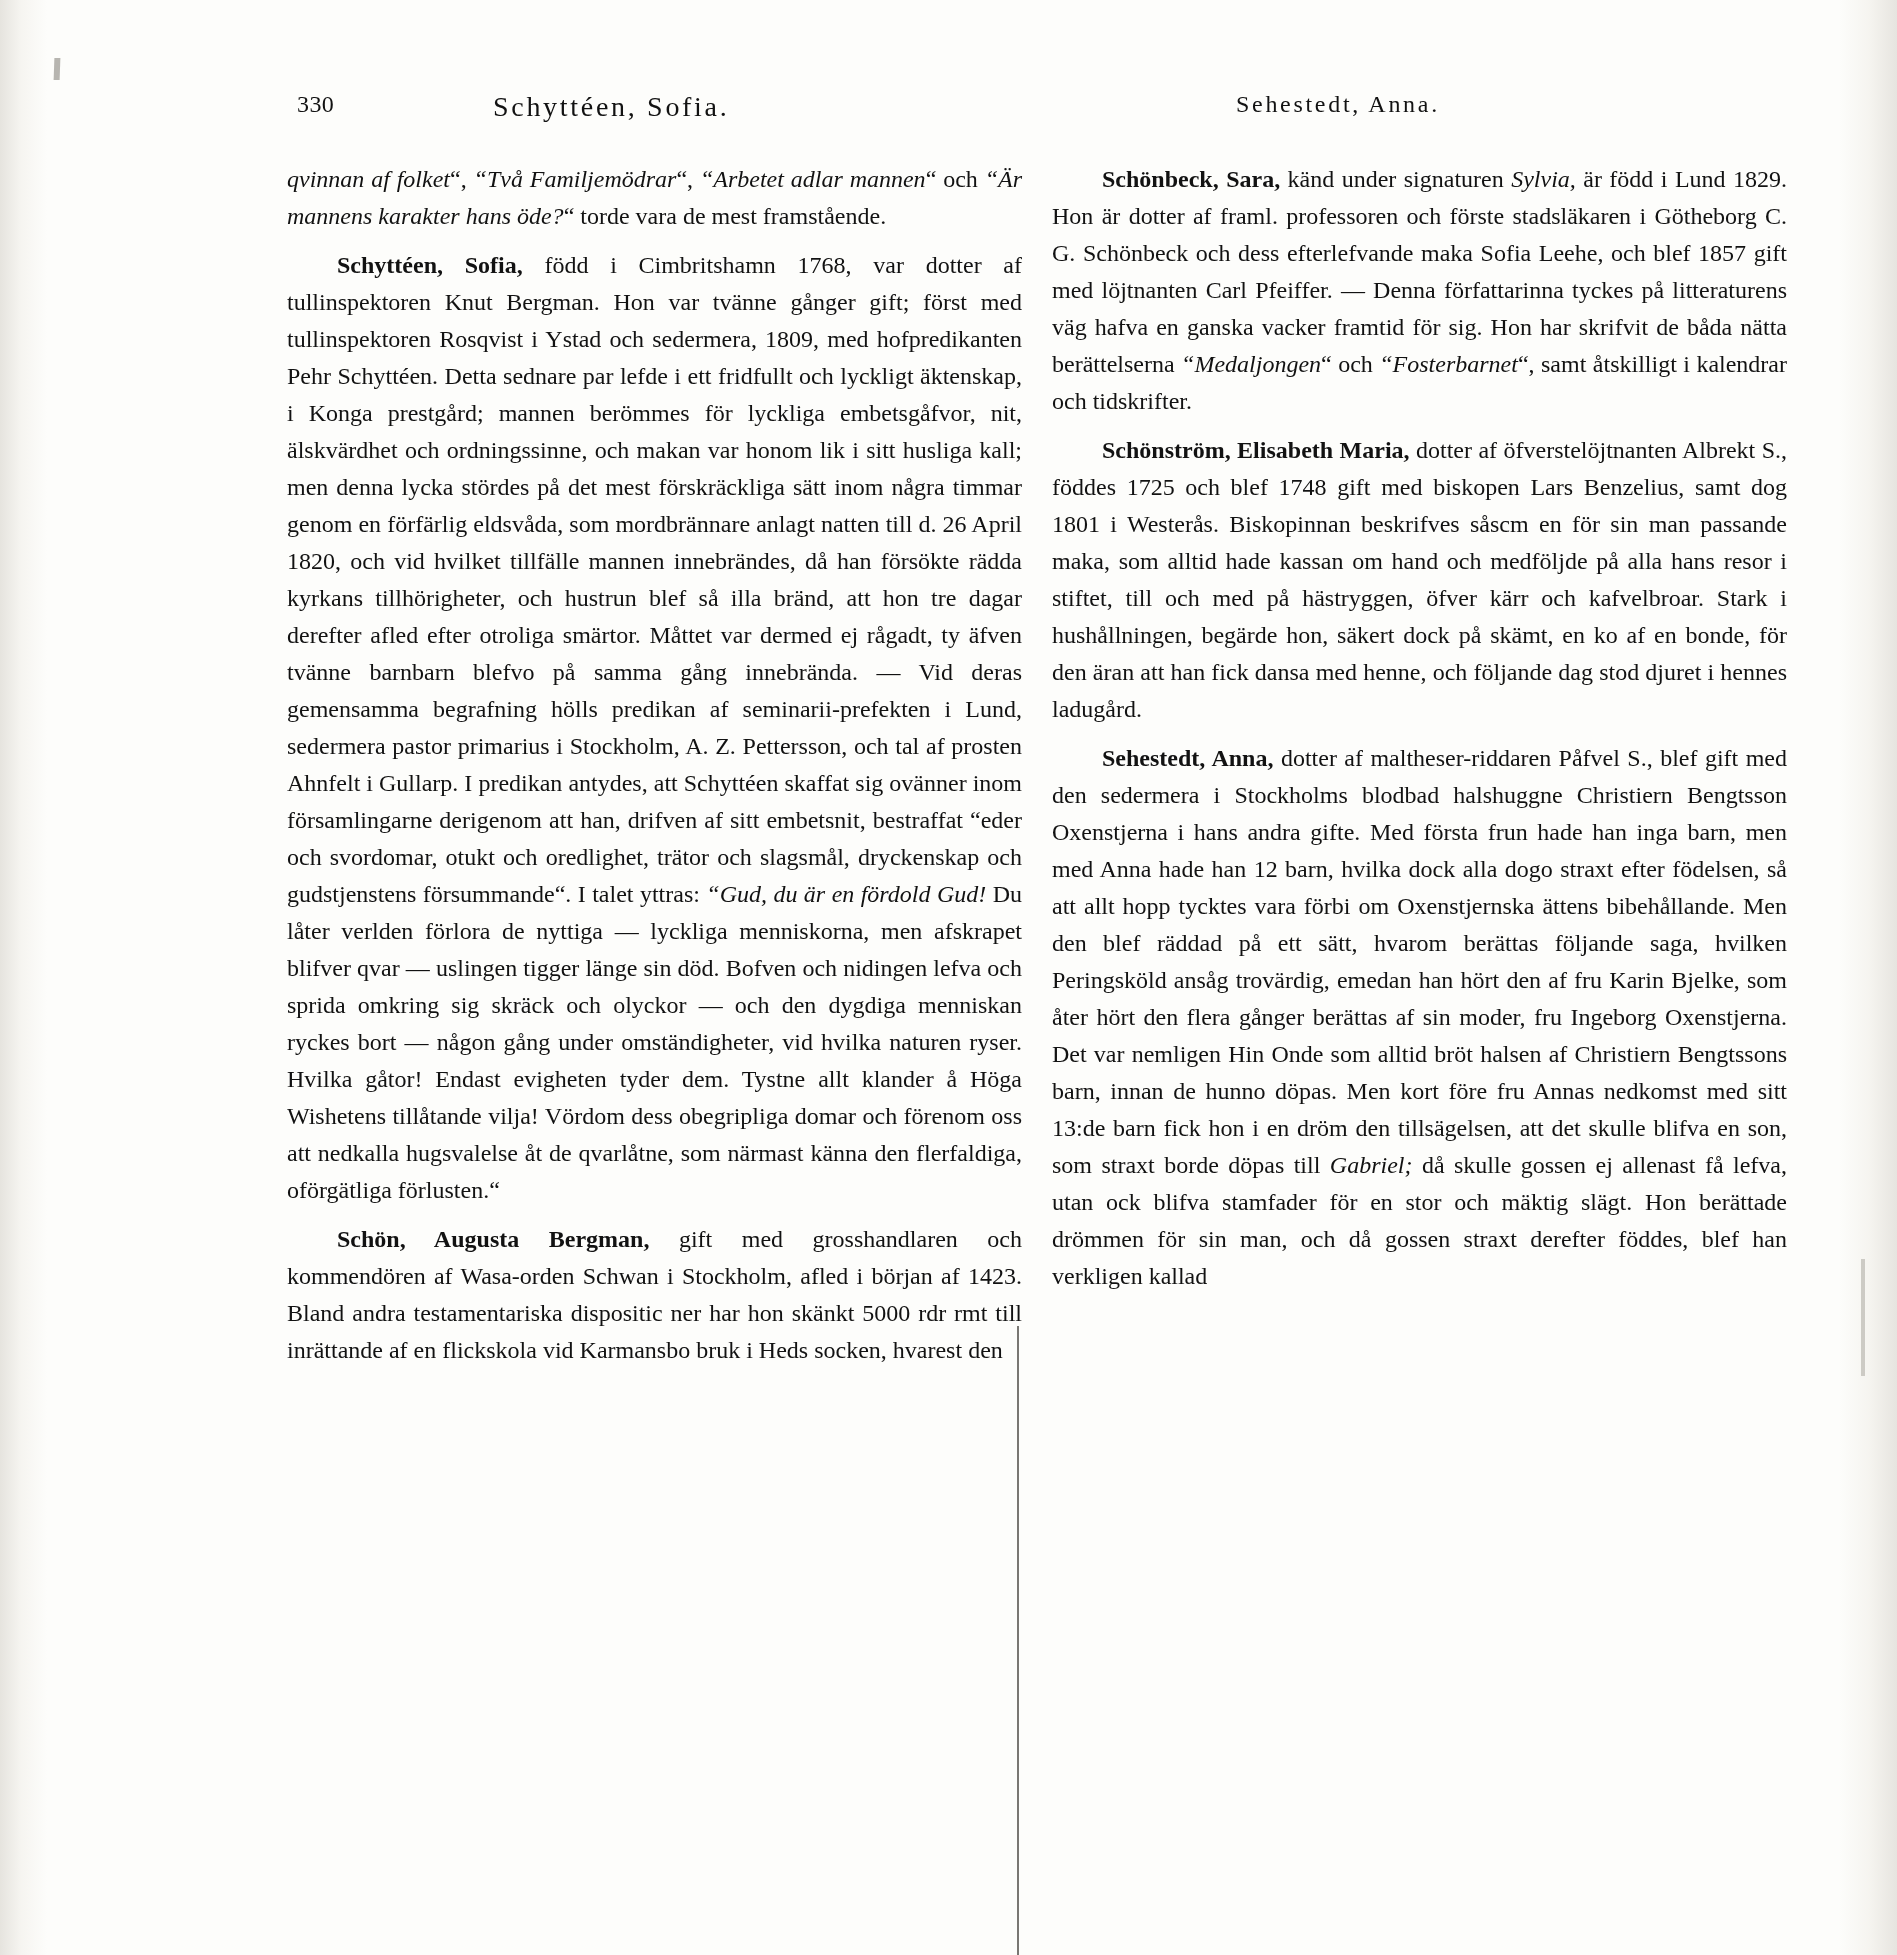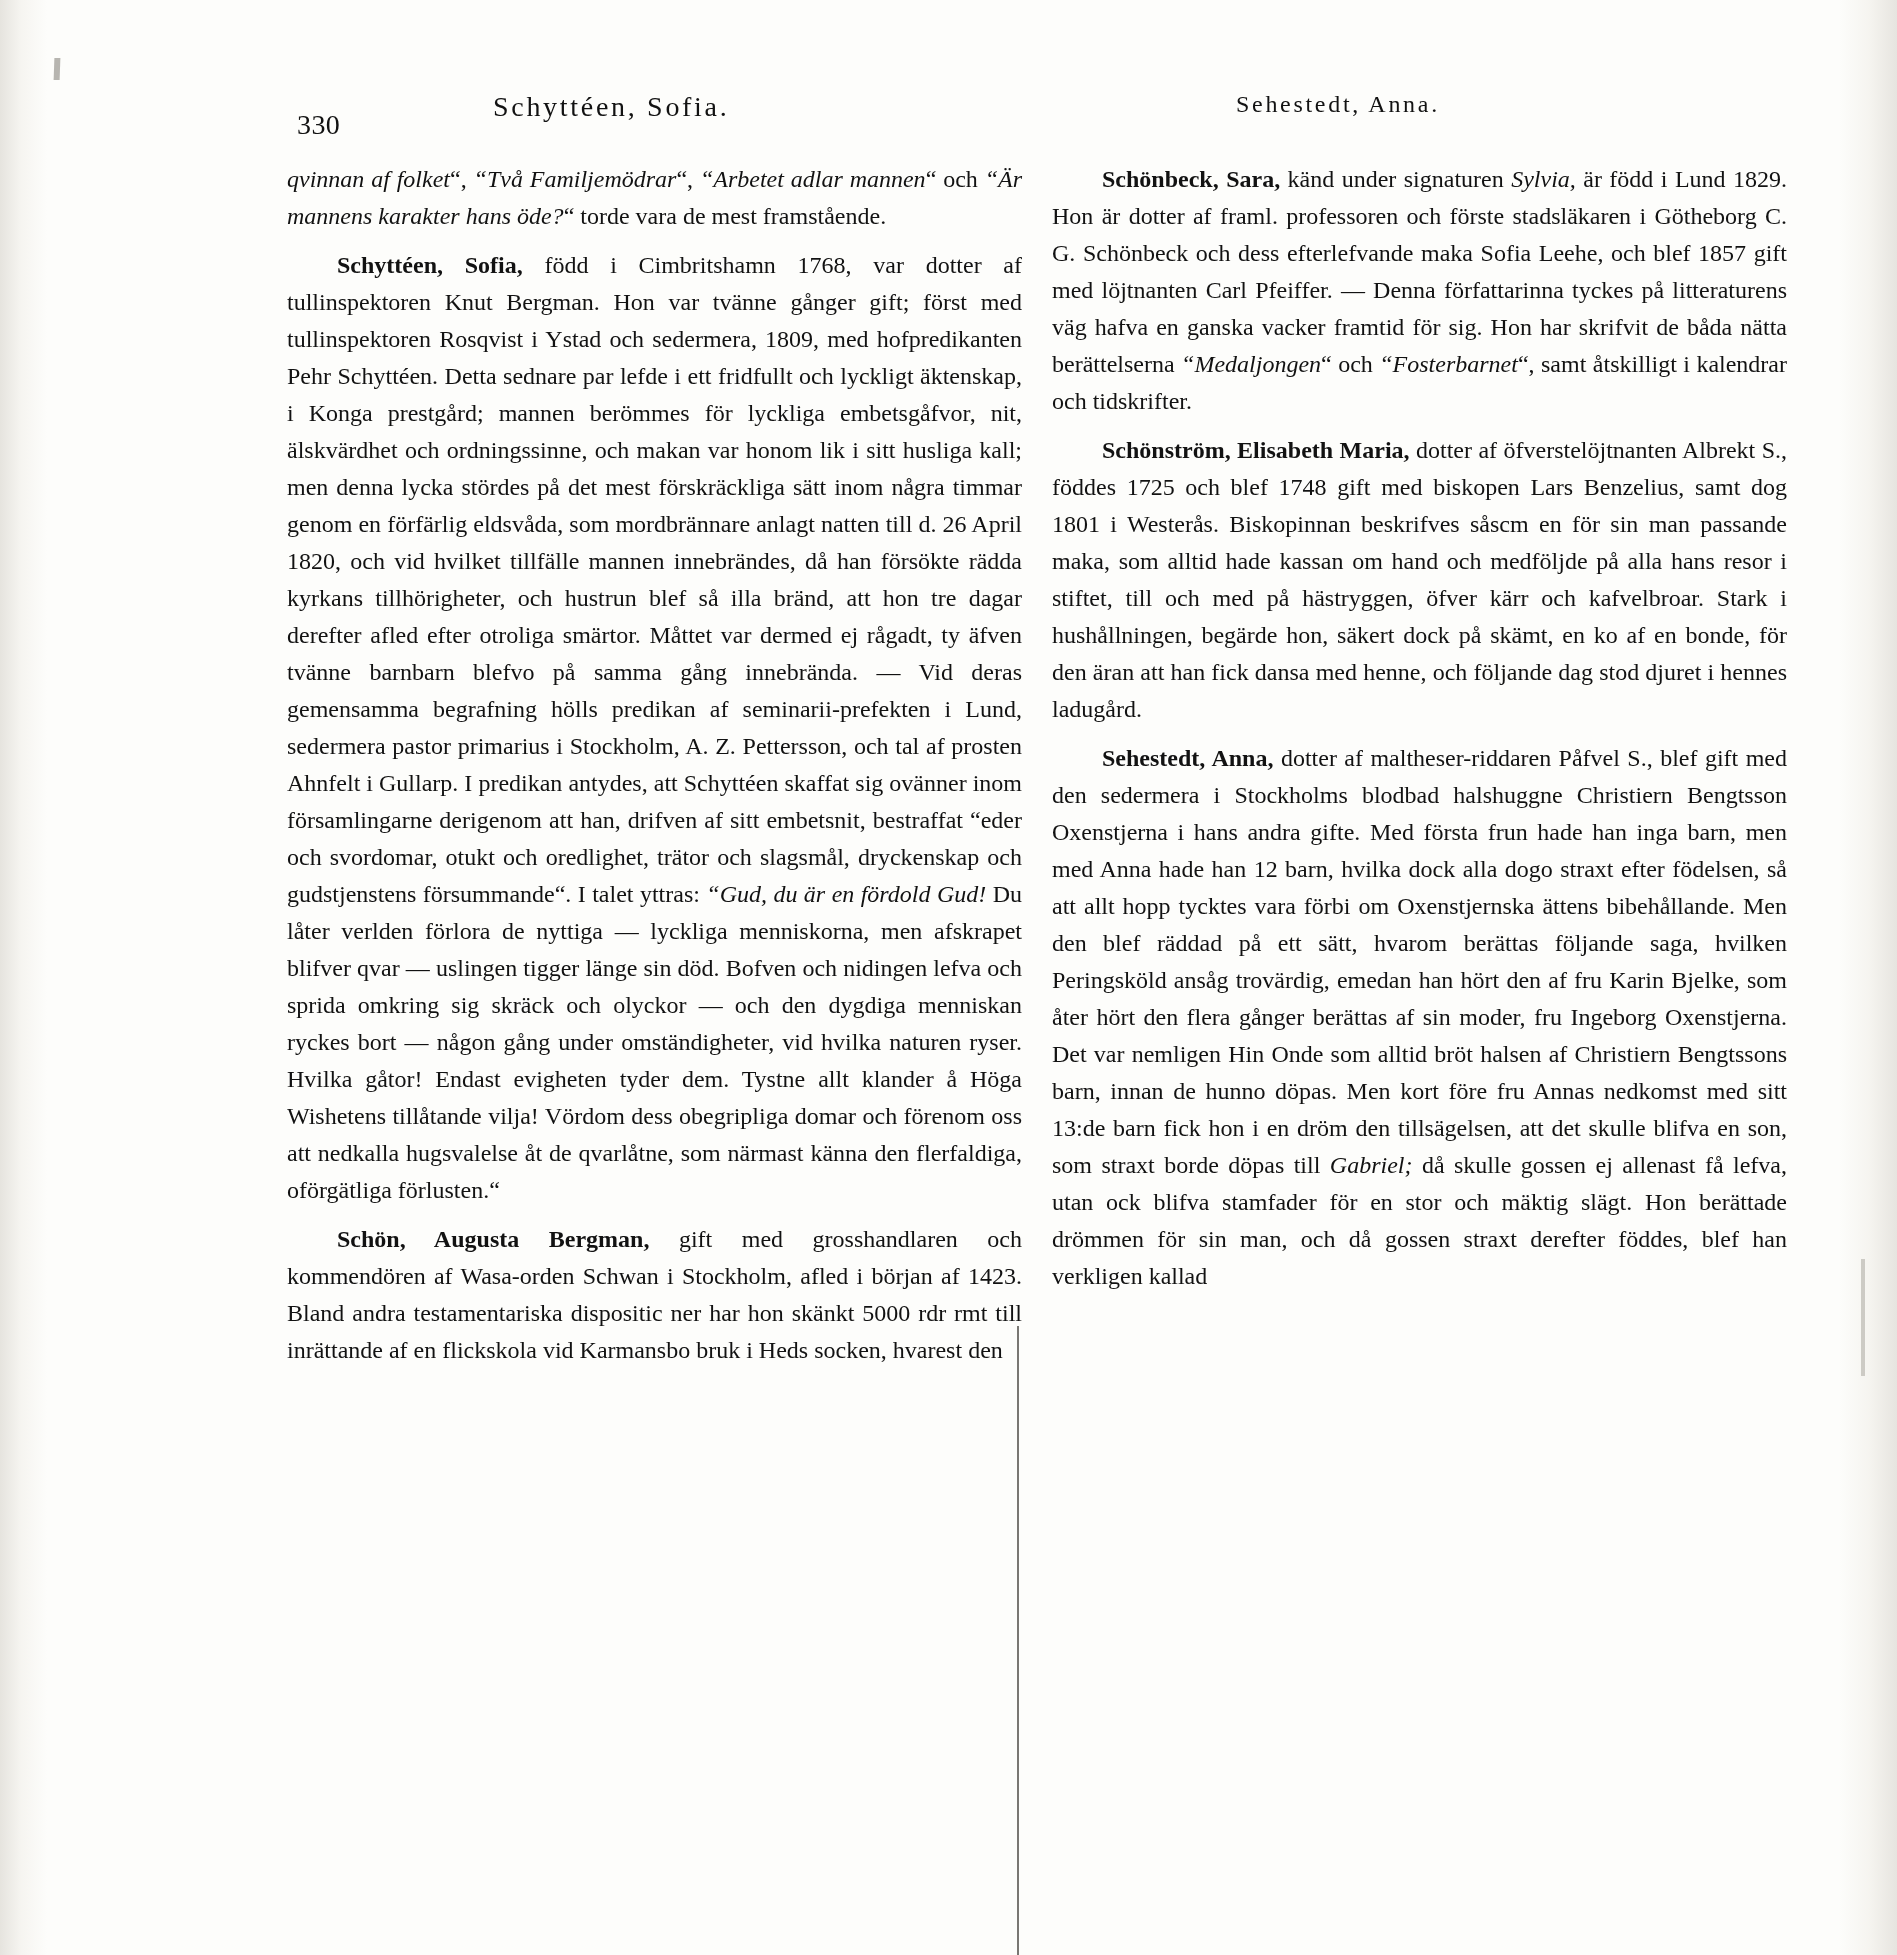--- a/index.html
+++ b/index.html
@@ -58,22 +58,22 @@
   .runhead {
     position: absolute;
     left: 297px;
     top: 91px;
     width: 1369px;
     height: 35px;
   }
   .folio {
     position: absolute;
     left: 0;
-    top: 18px;
-    font-size: 28px;
+    top: 0;
+    font-size: 24px;
     letter-spacing: 0.4px;
   }
   .runhead-left {
     position: absolute;
     left: 196px;
     top: 0;
     font-size: 28px;
     letter-spacing: 2.7px;
   }
   .runhead-right {

